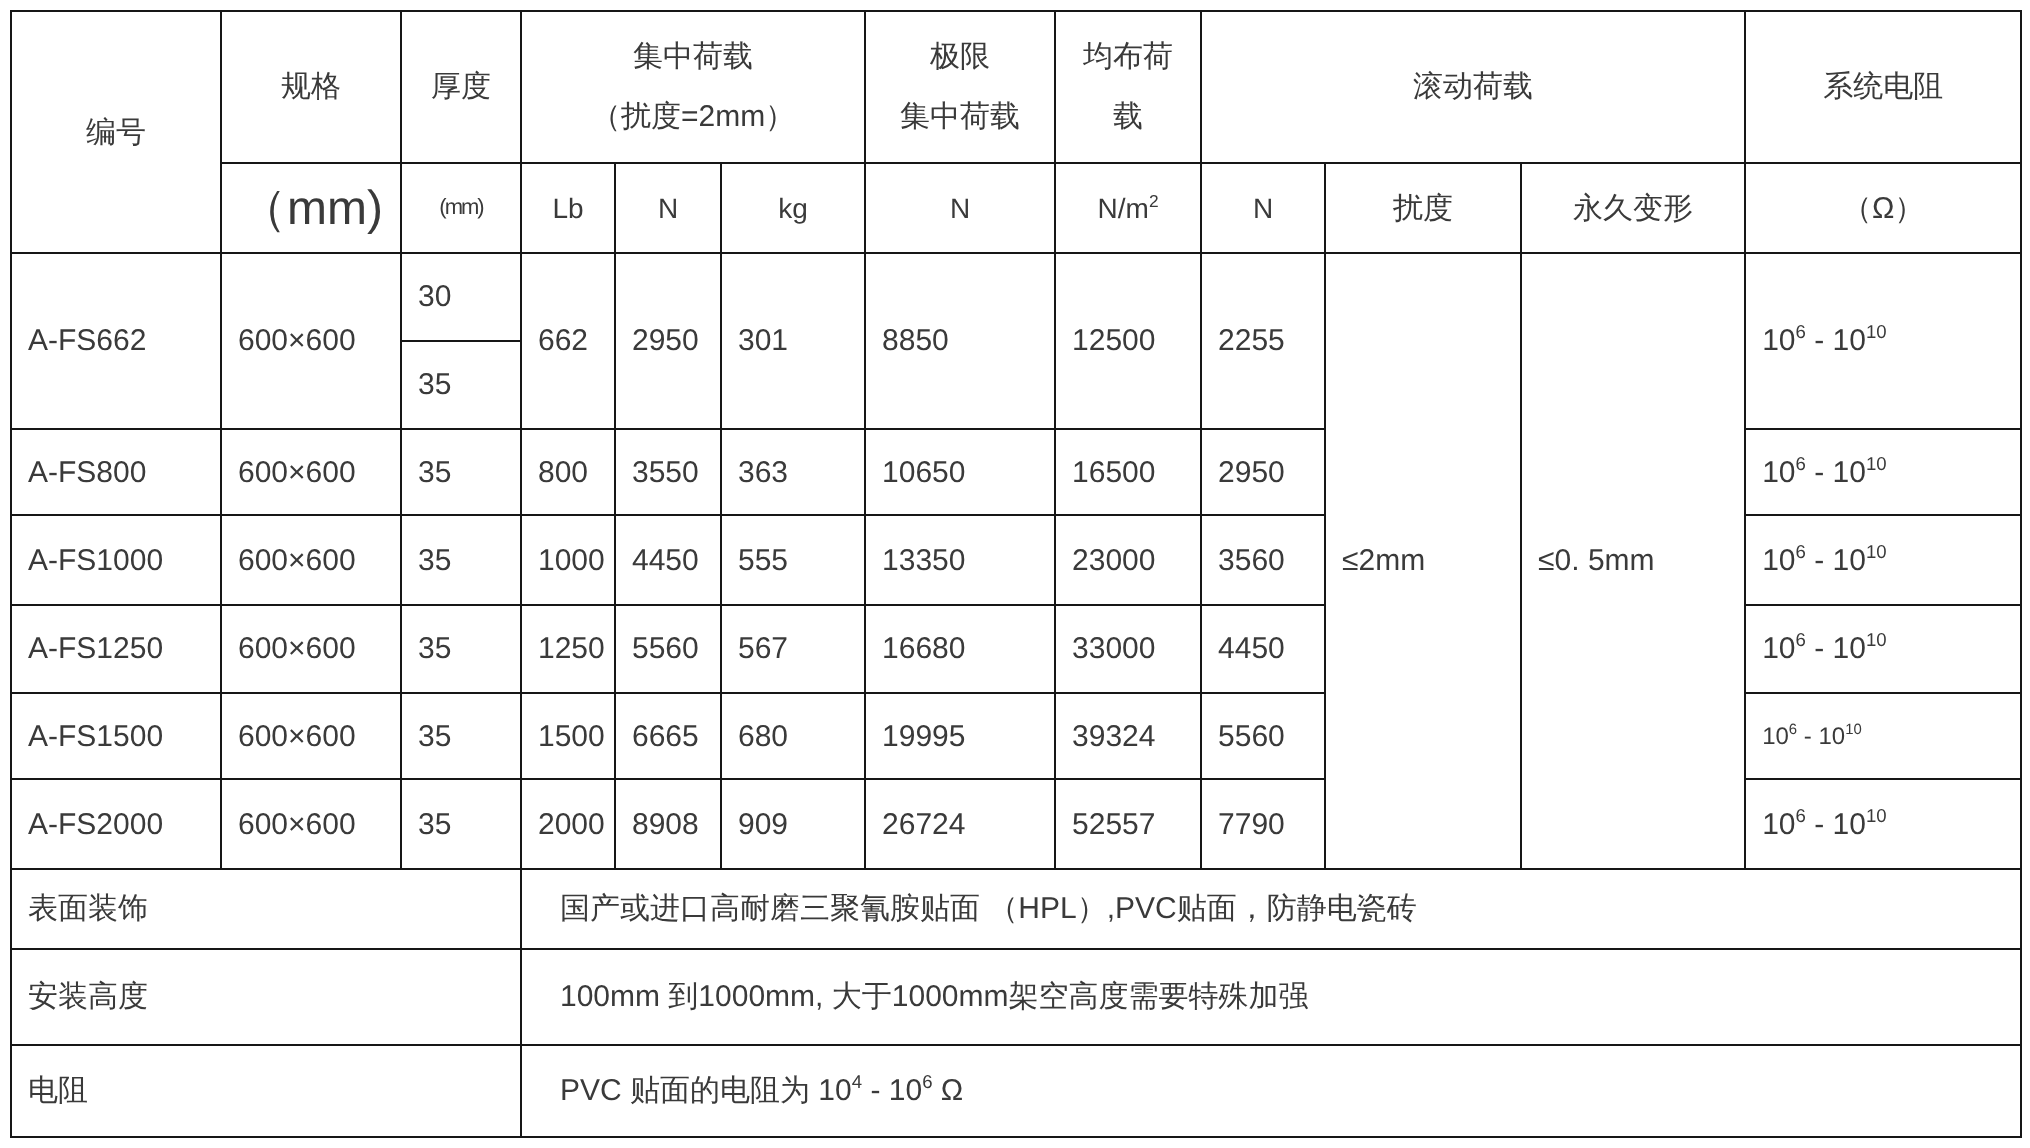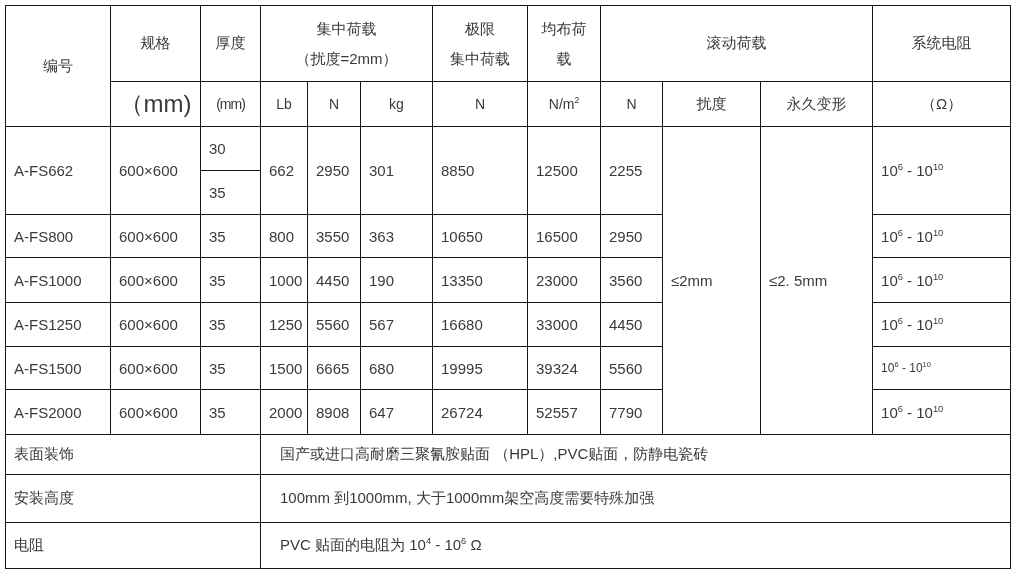--- a/index.html
+++ b/index.html
@@ -33,21 +33,21 @@
   td.spec-cell { }
   .twoline div { line-height: 30px; text-align: center; }
   .h76 { height: 76px; }
   .h45 { height: 45px; }
   .h44 { height: 44px; }
   .h43 { height: 43px; }
   .h40 { height: 40px; }
   .h47 { height: 48px; }
   .h46 { height: 46px; }
   .unit-big { font-size: 24px; }
-  .unit-small { font-size: 14px; letter-spacing: -1px; }
+  .unit-small { font-size: 11px; letter-spacing: -1px; }
   .subhead { font-size: 14px; }
   sup {
     font-size: 0.62em;
     vertical-align: super;
     line-height: 0;
   }
   .res-small { font-size: 12px; }
   td.footer-value { padding-left: 19px; }
 </style>
 </head>
@@ -109,21 +109,21 @@
         <td rowspan="2">A-FS662</td>
         <td rowspan="2" class="spec-cell">600×600</td>
         <td>30</td>
         <td rowspan="2">662</td>
         <td rowspan="2">2950</td>
         <td rowspan="2">301</td>
         <td rowspan="2">8850</td>
         <td rowspan="2">12500</td>
         <td rowspan="2">2255</td>
         <td rowspan="7">≤2mm</td>
-        <td rowspan="7">≤2. 5mm</td>
+        <td rowspan="7">≤0. 5mm</td>
         <td rowspan="2"><span>10</span><sup>6</sup><span> - </span><span>10</span><sup>10</sup></td>
       </tr>
       <tr class="h44">
         <td>35</td>
       </tr>
 
       <tr class="h43">
         <td>A-FS800</td>
         <td class="spec-cell">600×600</td>
         <td>35</td>
@@ -135,21 +135,21 @@
         <td>2950</td>
         <td><span>10</span><sup>6</sup><span> - </span><span>10</span><sup>10</sup></td>
       </tr>
 
       <tr class="h45">
         <td>A-FS1000</td>
         <td class="spec-cell">600×600</td>
         <td>35</td>
         <td>1000</td>
         <td>4450</td>
-        <td>190</td>
+        <td>555</td>
         <td>13350</td>
         <td>23000</td>
         <td>3560</td>
         <td><span>10</span><sup>6</sup><span> - </span><span>10</span><sup>10</sup></td>
       </tr>
 
       <tr class="h44">
         <td>A-FS1250</td>
         <td class="spec-cell">600×600</td>
         <td>35</td>
@@ -174,21 +174,21 @@
         <td>5560</td>
         <td class="res-small"><span>10</span><sup>6</sup><span> - </span><span>10</span><sup>10</sup></td>
       </tr>
 
       <tr class="h45">
         <td>A-FS2000</td>
         <td class="spec-cell">600×600</td>
         <td>35</td>
         <td>2000</td>
         <td>8908</td>
-        <td>647</td>
+        <td>909</td>
         <td>26724</td>
         <td>52557</td>
         <td>7790</td>
         <td><span>10</span><sup>6</sup><span> - </span><span>10</span><sup>10</sup></td>
       </tr>
 
       <tr class="h40">
         <td colspan="3">表面装饰</td>
         <td colspan="9" class="footer-value">国产或进口高耐磨三聚氰胺贴面 （HPL）,PVC贴面，防静电瓷砖</td>
       </tr>

